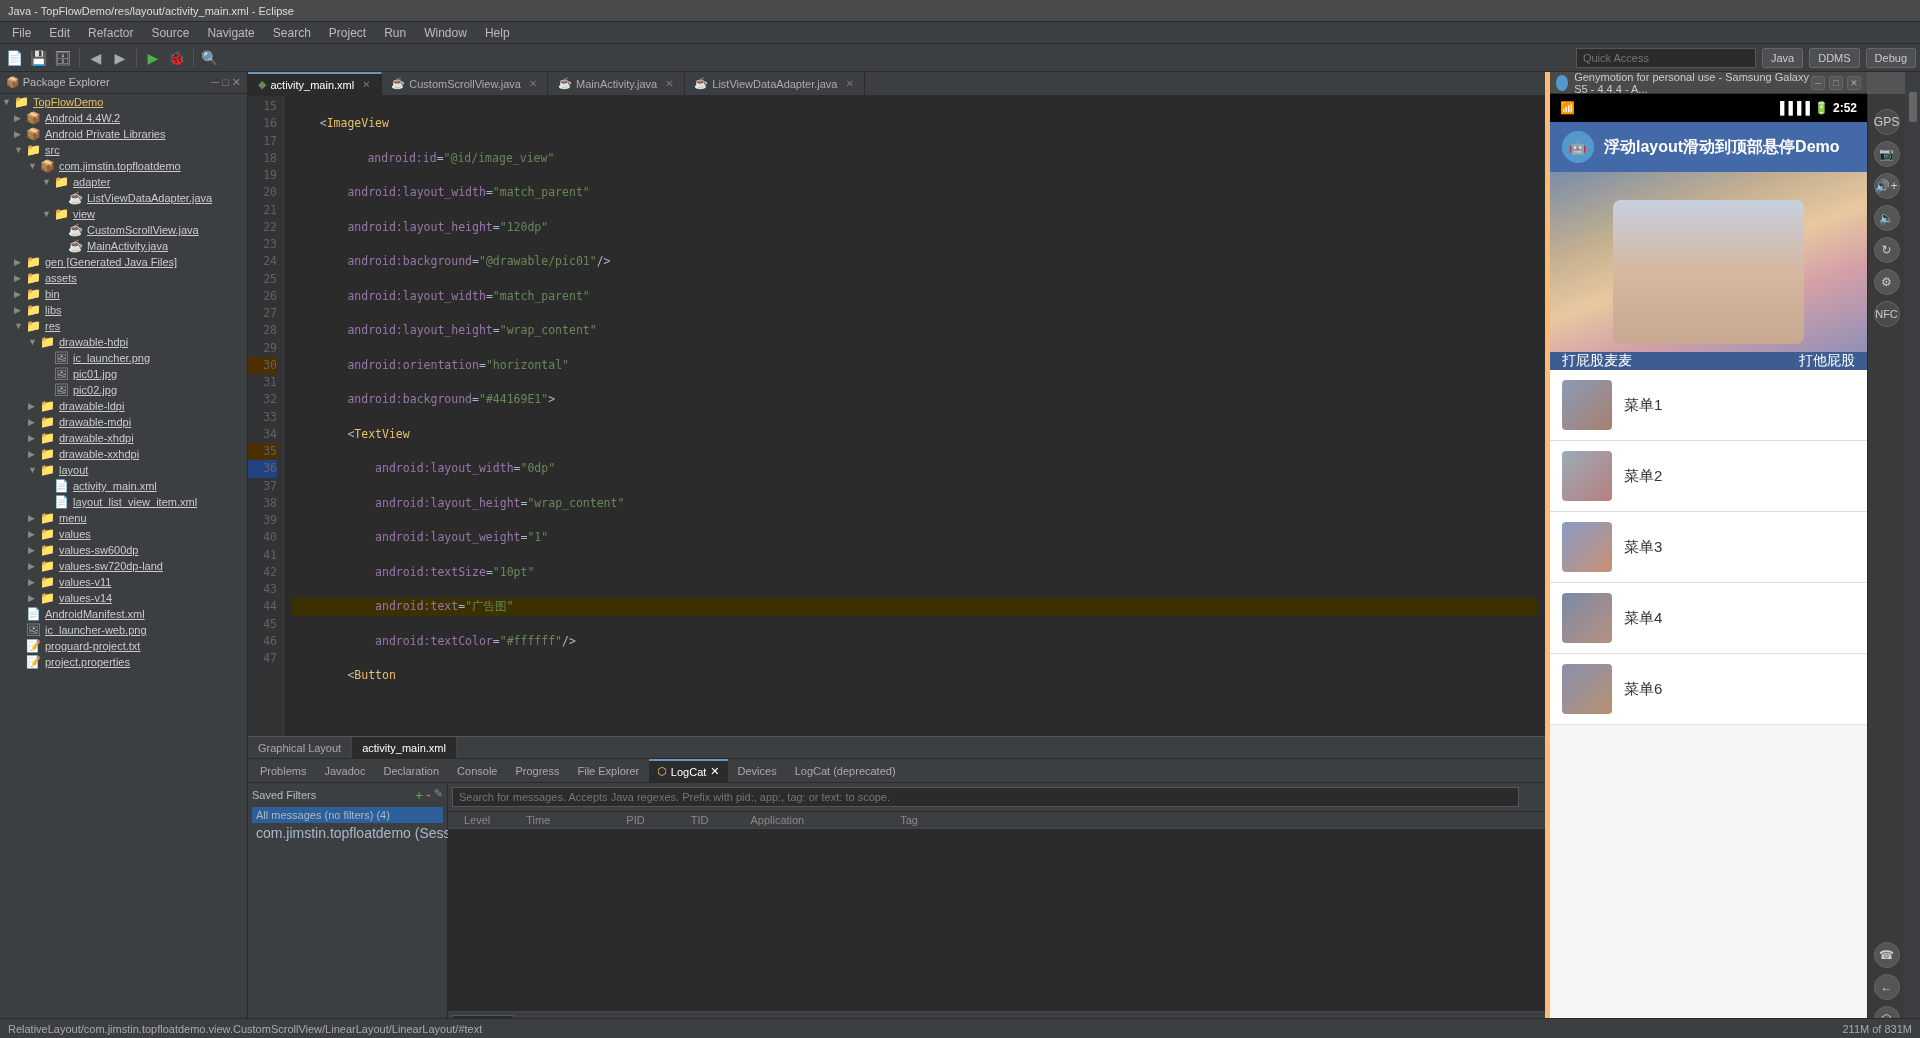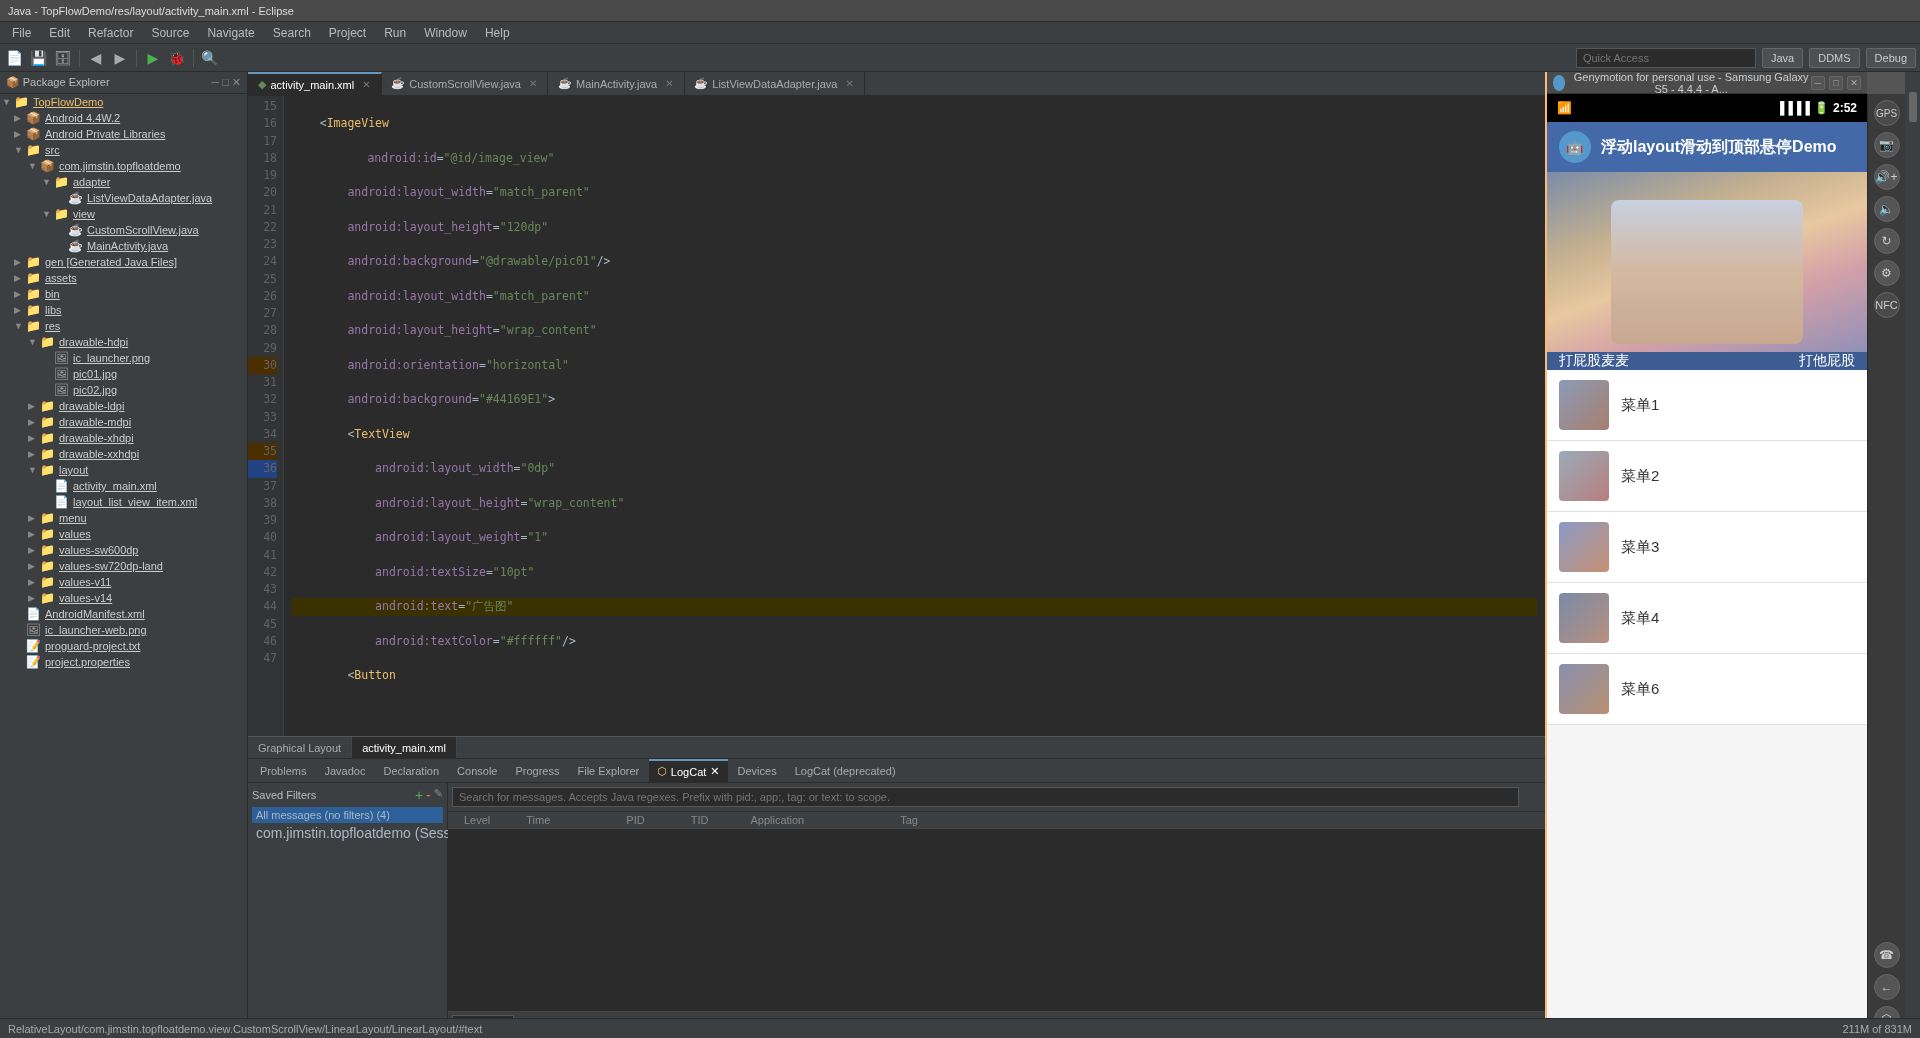--- a/index.html
+++ b/index.html
@@ -69,21 +69,21 @@
     #logcat-left { width: 200px; background: #3c3f41; border-right: 1px solid #2b2b2b; padding: 4px; }
     #logcat-left-header { font-size: 11px; color: #bbb; margin-bottom: 4px; display: flex; align-items: center; justify-content: space-between; }
     #logcat-right { flex: 1; display: flex; flex-direction: column; }
     #logcat-search { background: #3c3f41; border-bottom: 1px solid #2b2b2b; padding: 4px; }
     #logcat-search input { background: #2b2b2b; border: 1px solid #555; color: #ccc; padding: 2px 6px; font-size: 11px; width: 100%; height: 20px; }
     #logcat-columns { display: flex; background: #3c3f41; border-bottom: 1px solid #444; padding: 2px 8px; font-size: 11px; color: #888; }
     .log-col { padding: 0 8px; }
     #logcat-body { flex: 1; overflow-y: auto; background: #2b2b2b; font-family: monospace; font-size: 11px; }
 
     
-    #right-panel { width: 375px; background: #555; border-left: 2px solid #fdba74; display: flex; flex-direction: column; flex-shrink: 0; position: relative; text-align: center; }
+    #right-panel { width: 375px; background: #555; border-left: 5px solid #fdba74; display: flex; flex-direction: column; flex-shrink: 0; position: relative; }
     #emulator-window { position: absolute; top: 0; left: 0; right: 15px; bottom: 0; background: #333; display: flex; flex-direction: column; }
     #emulator-titlebar { background: #4a4a4a; height: 22px; display: flex; align-items: center; padding: 0 6px; font-size: 11px; color: #ccc; border-bottom: 1px solid #333; justify-content: space-between; }
     #emulator-controls { display: flex; gap: 4px; }
     .emu-ctrl { width: 14px; height: 14px; border-radius: 2px; border: 1px solid #666; background: #555; display: flex; align-items: center; justify-content: center; font-size: 9px; color: #aaa; cursor: pointer; }
     #phone-screen { flex: 1; background: #1a1a1a; display: flex; flex-direction: column; overflow: hidden; position: relative; }
     #phone-statusbar { background: #000; height: 28px; display: flex; align-items: center; justify-content: space-between; padding: 0 10px; color: white; font-size: 12px; }
     #phone-app-header { background: #4469a8; height: 50px; display: flex; align-items: center; padding: 0 12px; }
     #phone-app-title { color: white; font-size: 16px; font-weight: bold; }
     #phone-hero { width: 100%; height: 180px; background: linear-gradient(135deg, #8a9bb8 0%, #c4a882 50%, #a87f6e 100%); position: relative; overflow: hidden; }
     #phone-overlay-bar { background: rgba(68, 105, 168, 0.85); padding: 0 12px; display: flex; justify-content: space-between; align-items: center; color: white; font-size: 14px; }
@@ -593,21 +593,21 @@
           </div>
           <div class="phone-list-item">
             <div class="phone-list-thumb" style="background:linear-gradient(135deg,#8890b0,#b89070);"></div>
             <span class="phone-list-text">菜单6</span>
           </div>
         </div>
       </div>
     </div>
 
     <div style="position:absolute;right:15px;top:22px;width:38px;background:#3a3a3a;bottom:0;border-left:1px solid #2b2b2b;display:flex;flex-direction:column;align-items:center;padding:6px 0;gap:6px;">
-      <div class="r-btn" style="font-size:10px;background:#4a4a4a;">GPS</div>
+      <div class="r-btn" style="font-size:12px;background:#4a4a4a;margin-top:9px;">GPS</div>
       <div class="r-btn" style="font-size:12px;">📷</div>
       <div class="r-btn" style="font-size:12px;">🔊+</div>
       <div class="r-btn" style="font-size:12px;">🔈</div>
       <div class="r-btn" style="font-size:12px;">↻</div>
       <div class="r-btn" style="font-size:12px;">⚙</div>
       <div class="r-btn" style="font-size:11px;background:#4a4a4a;">NFC</div>
       <div class="r-btn" style="font-size:12px;margin-top:auto;">☎</div>
       <div class="r-btn" style="font-size:12px;">←</div>
       <div class="r-btn" style="font-size:12px;">⬡</div>
     </div>

